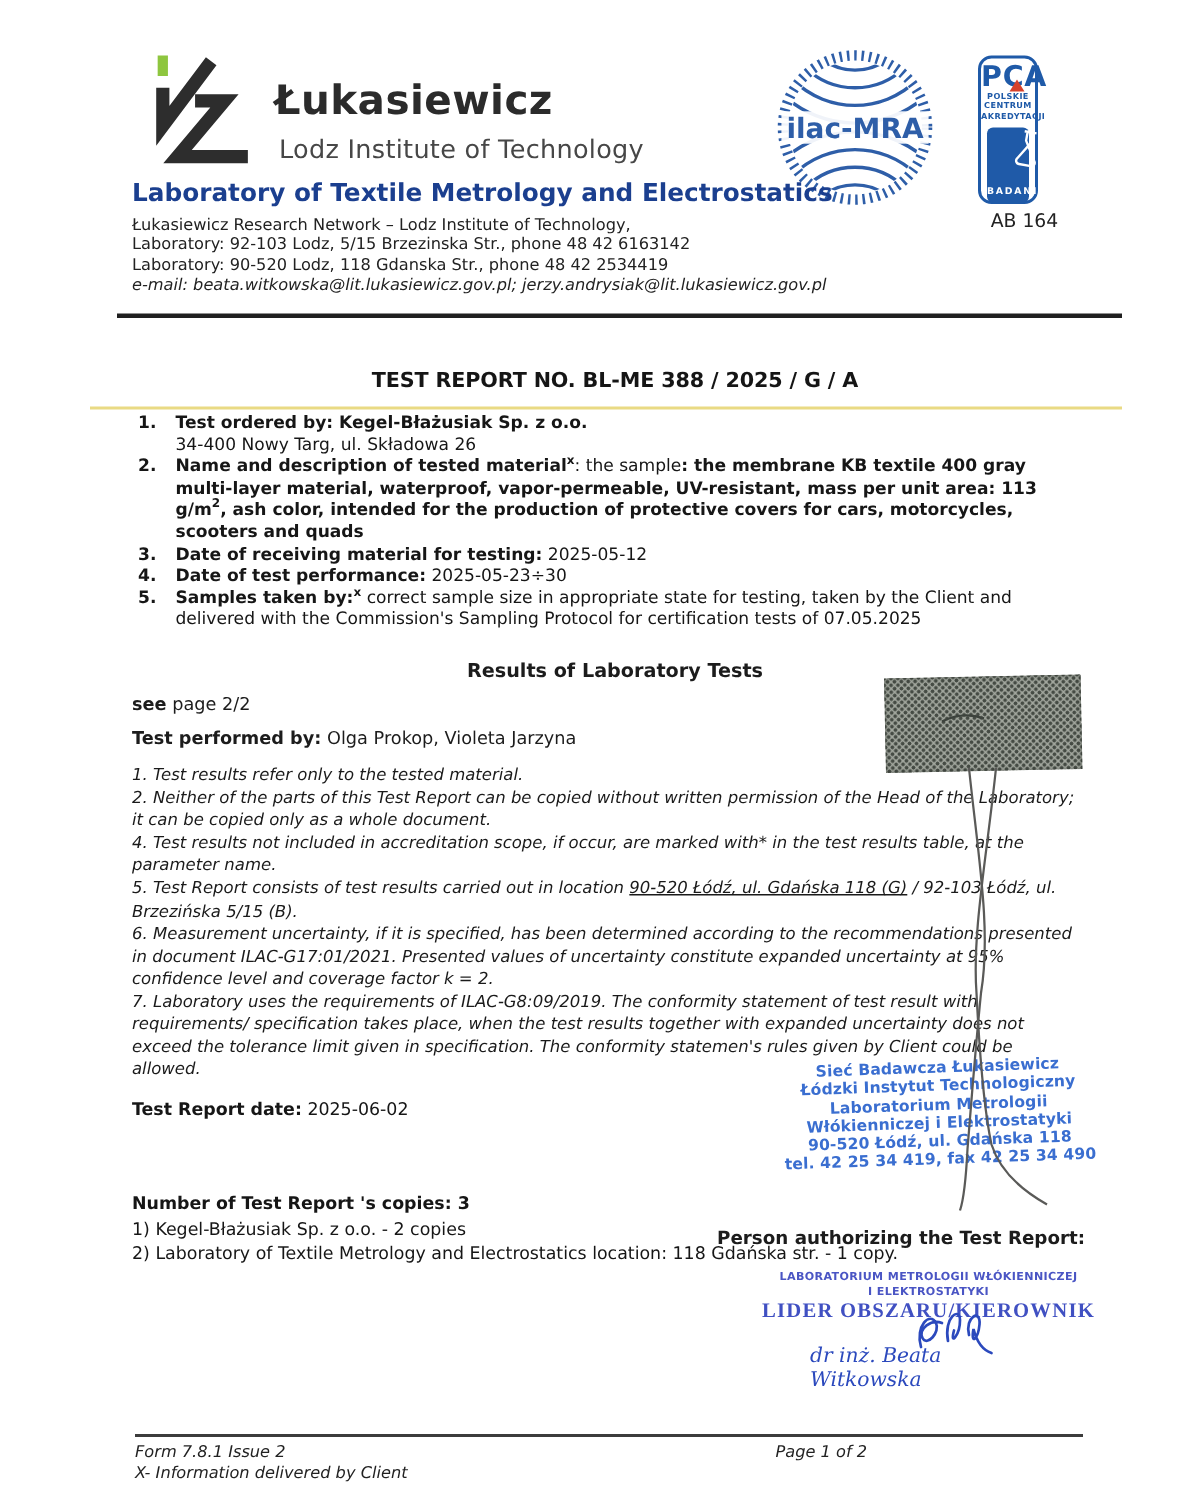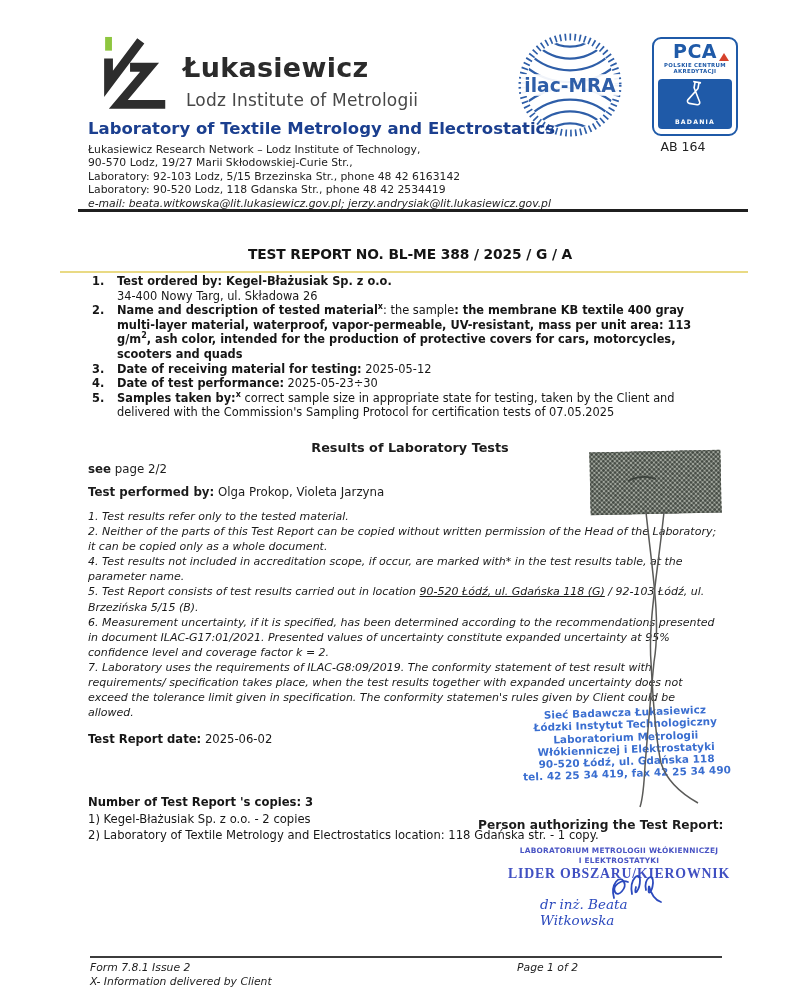--- a/index.html
+++ b/index.html
@@ -62,21 +62,21 @@
   .sp-big{font-family:"Liberation Serif","DejaVu Serif",serif;font-size:13.8px;
           letter-spacing:.8px;line-height:17px;font-weight:600;color:#4050c2;}
   .signer{left:540px;top:896px;width:160px;font-family:"DejaVu Serif","Liberation Serif",serif;
           font-style:italic;font-size:13.5px;color:#2b49bd;}
 
   
   .rule-bottom{left:90px;top:956px;width:632px;height:2px;background:#3c3c3c;}
   .foot{font-size:10.8px;color:#222;font-style:italic;}
 
   
-  .pca{left:652px;top:37px;width:86px;height:99px;border:2px solid #1f5aa8;border-radius:9px;
+  .pca{left:652px;top:37px;width:40px;height:99px;border:2px solid #1f5aa8;border-radius:9px;
        background:#fff;box-sizing:border-box;text-align:center;}
   .pca-acr{font-size:19px;font-weight:bold;color:#1f5aa8;line-height:21px;margin-top:2px;
            letter-spacing:.5px;position:relative;}
   .pca-red{position:absolute;right:7px;top:12px;width:0;height:0;border-left:5px solid rgba(0,0,0,0);
            border-right:5px solid rgba(0,0,0,0);border-bottom:8px solid #d6412b;}
   .pca-sub{font-size:5.4px;font-weight:bold;color:#1f5aa8;line-height:6.4px;letter-spacing:.3px;
            text-transform:uppercase;}
   .pca-box{margin:3px 4px 0 4px;background:#1f5aa8;border-radius:4px;height:50px;position:relative;}
   .pca-box-label{position:absolute;bottom:4px;width:100%;text-align:center;color:#fff;
                  font-size:6.2px;font-weight:bold;letter-spacing:1.2px;}
@@ -85,21 +85,21 @@
 </style>
 </head>
 <body>
 
 <svg class="abs" style="left:88px;top:33px;" width="88" height="92" viewBox="0 0 90 94">
   <path d="M21 4 L21 18" stroke="#8ec63f" stroke-width="7" fill="none"></path>
   <path d="M21 26 L21 52 L54 8" stroke="#2d2d2d" stroke-width="9" fill="none" stroke-linejoin="miter"></path>
   <path d="M43 35 L63 35 L31 73 L79 73" stroke="#2d2d2d" stroke-width="9" fill="none" stroke-linejoin="miter"></path>
 </svg>
 <div class="abs brand-name">Łukasiewicz</div>
-<div class="abs brand-sub">Lodz Institute of Metrologii</div>
+<div class="abs brand-sub">Lodz Institute of Technology</div>
 
 <svg class="abs" style="left:518px;top:33px;" width="104" height="104" viewBox="0 0 106 106">
   <defs>
       <clipPath id="ilacClip">
         <circle cx="53" cy="53" r="45"></circle>
       </clipPath>
     </defs>
   <circle cx="53" cy="53" r="49" fill="none" stroke="#2e5ea8" stroke-width="7" stroke-dasharray="1.7,3.3"></circle>
   <g clip-path="url(#ilacClip)" stroke="#2e5ea8" stroke-width="2.3" fill="none">
     <circle cx="53" cy="-22" r="36"></circle>
@@ -129,21 +129,20 @@
       </g>
     </svg>
     <div class="pca-box-label">BADANIA</div>
   </div>
 </div>
 <div class="abs ab">AB 164</div>
 
 <div class="abs lab-name">Laboratory of Textile Metrology and Electrostatics</div>
 <div class="abs addr">
   <div>Łukasiewicz Research Network – Lodz Institute of Technology,</div>
-  <div>90-570 Lodz, 19/27 Marii Skłodowskiej-Curie Str.,</div>
   <div>Laboratory: 92-103 Lodz, 5/15 Brzezinska Str., phone 48 42 6163142</div>
   <div>Laboratory: 90-520  Lodz, 118 Gdanska Str., phone 48 42 2534419</div>
   <div class="email">e-mail:  beata.witkowska@lit.lukasiewicz.gov.pl;  jerzy.andrysiak@lit.lukasiewicz.gov.pl</div>
 </div>
 <div class="abs rule-top"></div>
 
 <div class="abs report-title">TEST REPORT NO.  BL-ME 388 / 2025 / G / A</div>
 <div class="abs rule-yellow"></div>
 
 <div class="abs items">

